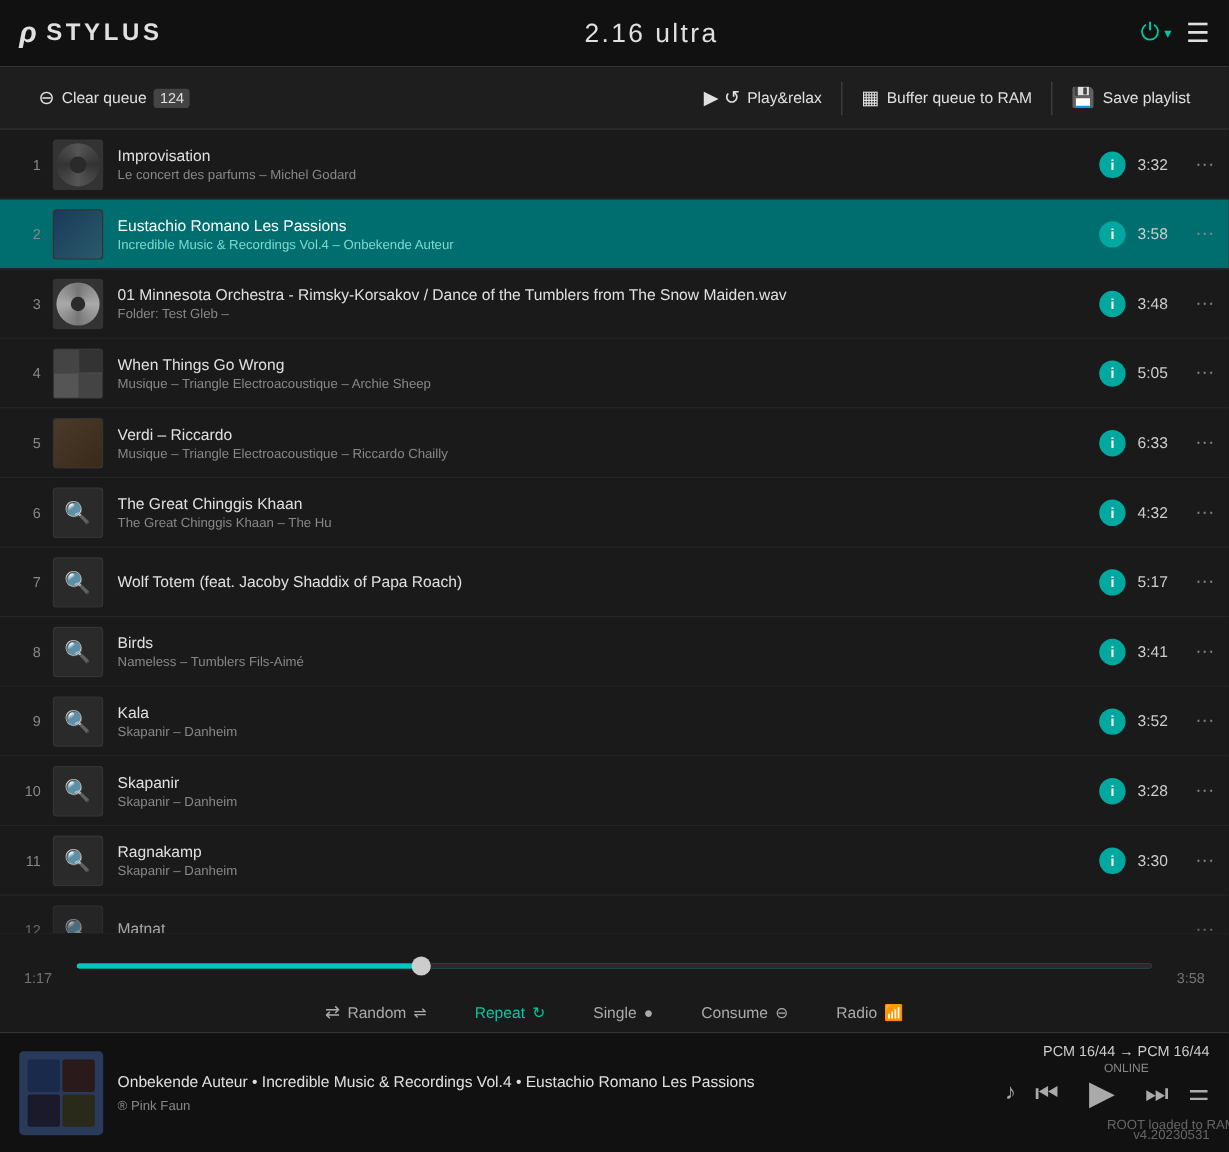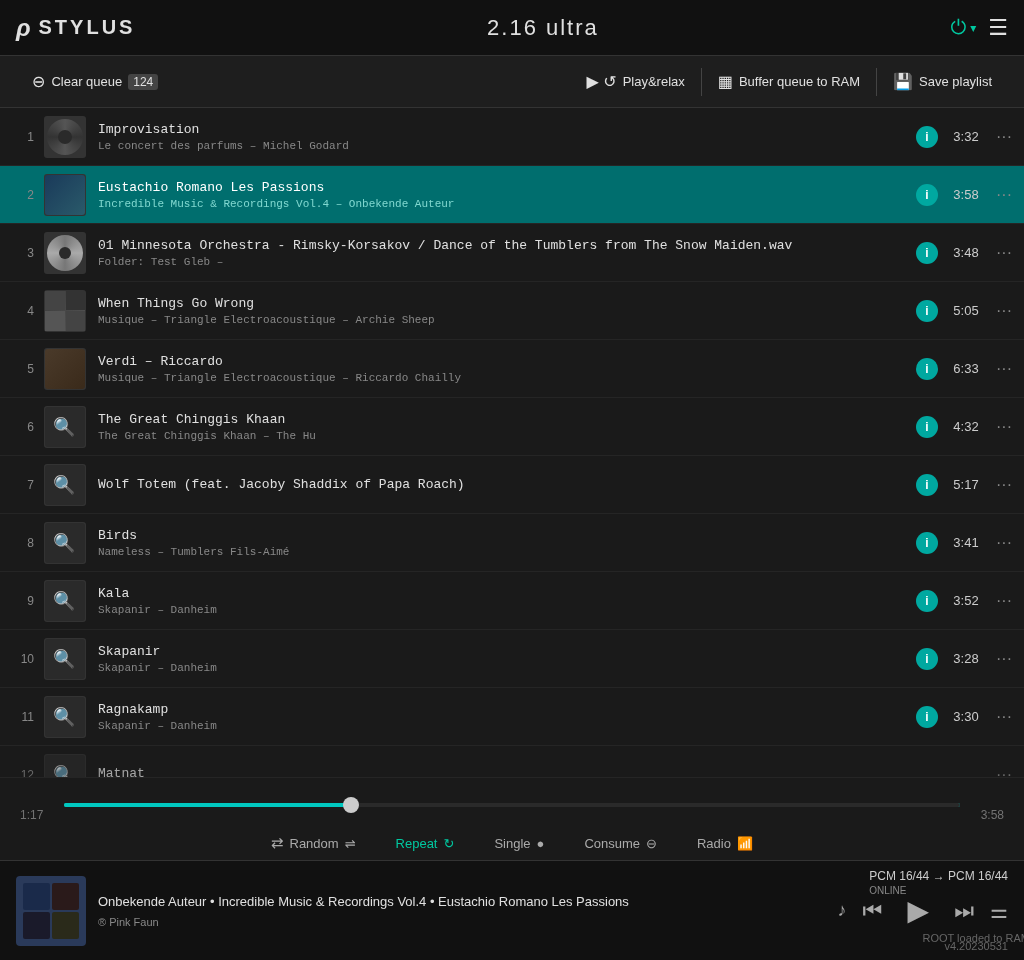--- a/index.html
+++ b/index.html
@@ -138,21 +138,20 @@
       margin-right: 12px;
       display: flex;
       align-items: center;
       justify-content: center;
       overflow: hidden;
       position: relative;
     }
     .track-info {
       flex: 1;
       overflow: hidden;
-      font-family: Liberation Mono, monospace;
     }
     .track-title {
       color: #e0e0e0;
       font-size: 13px;
       white-space: nowrap;
       overflow: hidden;
       text-overflow: ellipsis;
       font-weight: 500;
     }
     .track-subtitle {
@@ -182,21 +181,21 @@
       justify-content: center;
       font-size: 12px;
       font-weight: bold;
       cursor: pointer;
       flex-shrink: 0;
     }
     .track-duration {
       color: #ccc;
       font-size: 13px;
       width: 36px;
-      text-align: center;
+      text-align: left;
       flex-shrink: 0;
     }
     .more-btn {
       color: #888;
       font-size: 16px;
       cursor: pointer;
       width: 20px;
       text-align: center;
       flex-shrink: 0;
     }
@@ -345,21 +344,21 @@
     }
     .np-eq {
       color: #aaa;
       font-size: 20px;
       cursor: pointer;
     }
     .np-right-info {
       position: absolute;
       right: 16px;
       top: 8px;
-      text-align: left;
+      text-align: center;
       font-size: 11px;
       color: #888;
     }
     .np-right-info .pcm-info { color: #ccc; font-size: 12px; }
     .version-info {
       position: absolute;
       right: 16px;
       bottom: 8px;
       font-size: 11px;
       color: #666;

